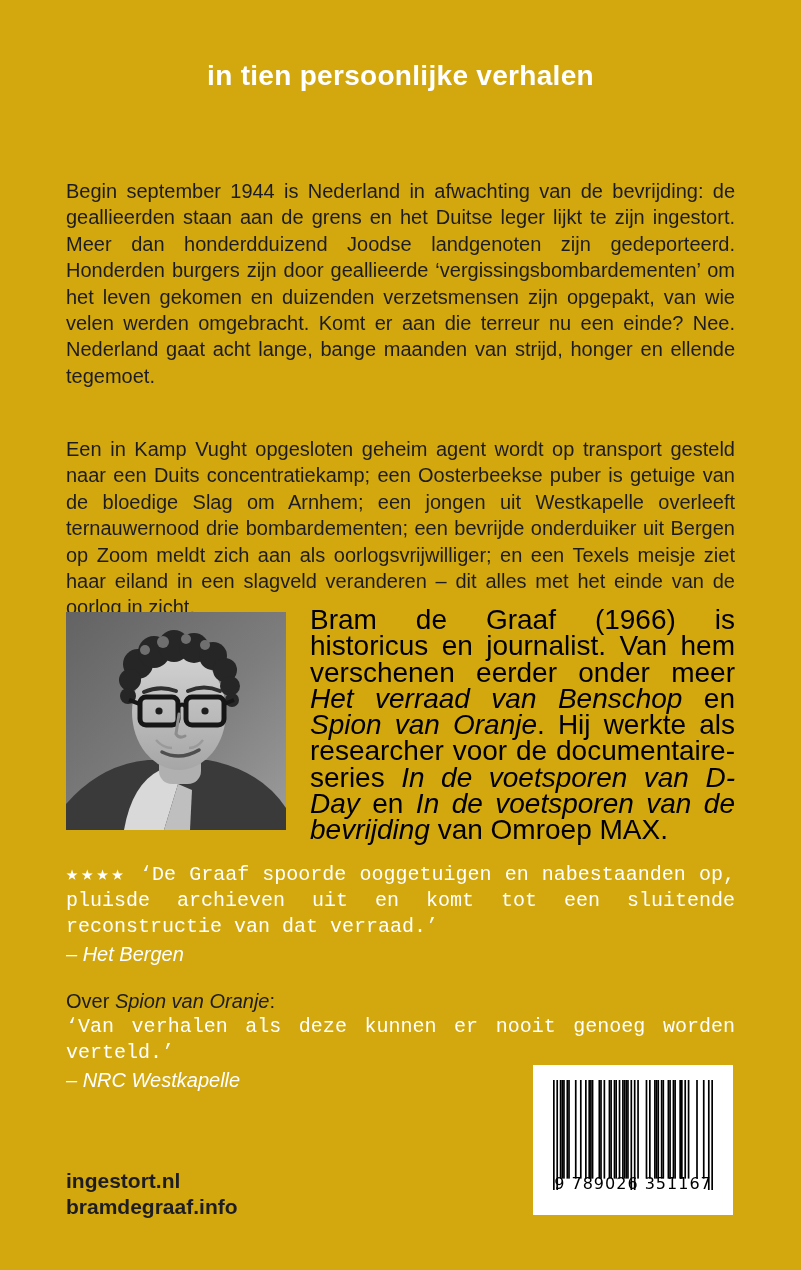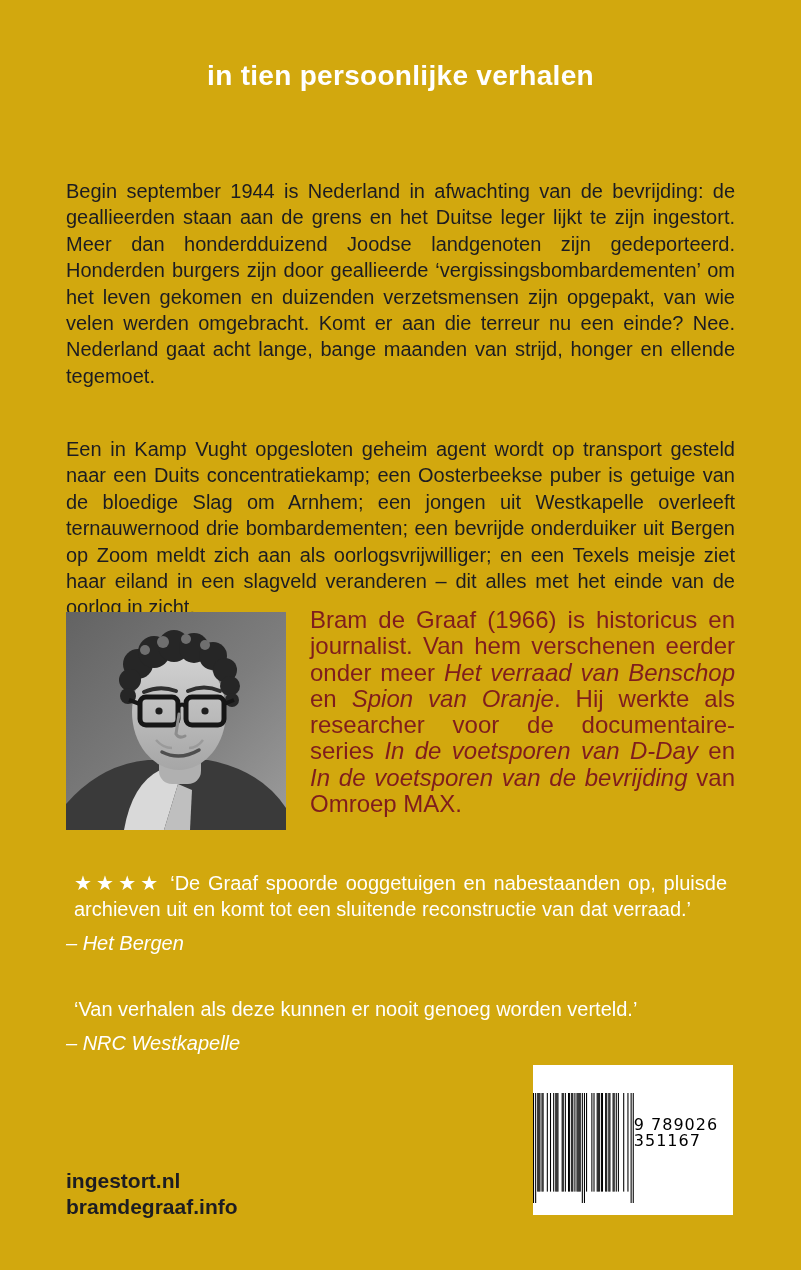--- a/index.html
+++ b/index.html
@@ -23,37 +23,37 @@
     text-align:justify;
   }
   .para1{top:158px;}
   .para2{top:416px;}
   .author{
     position:absolute;left:66px;top:612px;width:669px;
     display:flex;gap:24px;align-items:flex-start;
   }
   .photo-frame{width:220px;height:218px;flex:0 0 auto;}
   .bio{
-    width:425px;color:#7f1d1d;font-size:24px;line-height:26.3px;
+    width:425px;color:#000000;font-size:28px;line-height:26.3px;
     text-align:justify;margin-top:-5px;
   }
   .review{position:absolute;left:66px;width:669px;font-size:20px;line-height:26.2px;}
   .review1{top:862px;}
   .review2{top:988px;}
   .review-heading{color:#1c1c22;margin:0;}
-  .review-quote{color:#ffffff;margin:8px;text-align:justify;}
+  .review-quote{color:#ffffff;margin:0;text-align:justify;font-family:Liberation Mono, monospace;}
   .review-attrib{color:#ffffff;font-style:italic;margin:0;}
   .stars{letter-spacing:2px;}
   .footer-sites{
     position:absolute;left:66px;top:1168px;
     color:#1c1c22;font-weight:bold;font-size:21px;line-height:26px;
   }
   .barcode-box{
     position:absolute;left:533px;top:1065px;width:200px;height:150px;
-    background:#ffffff;display:flex;flex-direction:row;align-items:center;
+    background:#ffffff;display:flex;flex-direction:column;align-items:center;
   }
   .barcode-bars-svg{margin-top:15px;}
   .barcode-number{
     color:#000;font-size:16px;line-height:16px;margin-top:-14px;
     font-family:"DejaVu Sans", sans-serif;letter-spacing:1px;
     background:transparent;
   }
   i{font-style:italic;}
 </style>
 </head>
@@ -124,20 +124,21 @@
     </div>
     <p class="bio"><span>Bram de Graaf (1966) is historicus en journalist. Van hem verschenen eerder onder meer </span><i>Het verraad van Benschop</i><span> en </span><i>Spion van Oranje</i><span>. Hij werkte als researcher voor de documentaire-series </span><i>In de voetsporen van D-Day</i><span> en </span><i>In de voetsporen van de bevrijding</i><span> van Omroep MAX.</span></p>
   </div>
 
   <div class="review review1">
     <p class="review-quote"><span class="stars">★★★★</span> <span>‘De Graaf spoorde ooggetuigen en nabestaanden op, pluisde archieven uit en komt tot een sluitende reconstructie van dat verraad.’</span></p>
     <p class="review-attrib">– Het Bergen</p>
   </div>
 
   <div class="review review2">
+    <p class="review-heading"><span>Over </span><i>Spion van Oranje</i><span>:</span></p>
     <p class="review-quote">‘Van verhalen als deze kunnen er nooit genoeg worden verteld.’</p>
     <p class="review-attrib">– NRC Westkapelle</p>
   </div>
 
   <div class="footer-sites">
     <div>ingestort.nl</div>
     <div>bramdegraaf.info</div>
   </div>
 
   <div class="barcode-box">

